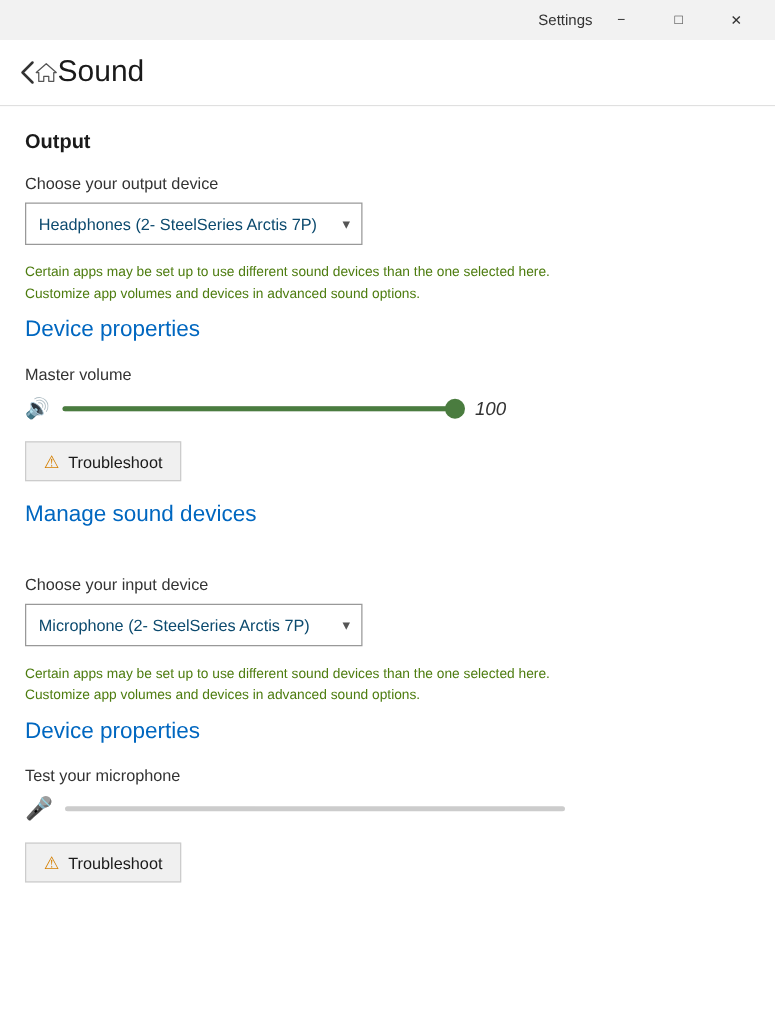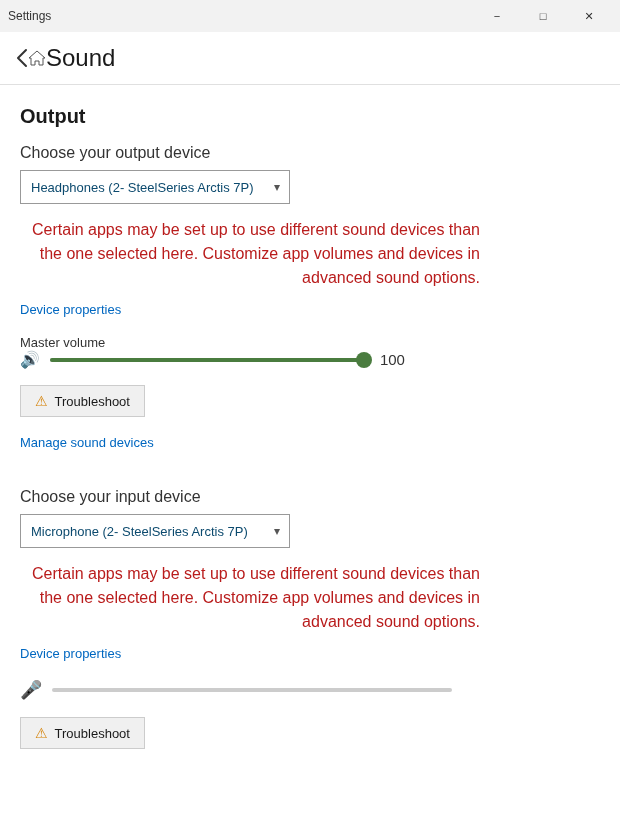--- a/index.html
+++ b/index.html
@@ -10,21 +10,21 @@
       height: 825px;
       overflow: hidden;
       display: flex;
       flex-direction: column;
     }
 
     
     .titlebar {
       display: flex;
       align-items: center;
-      justify-content: space-between;
+      justify-content: flex-end;
       background: #f2f2f2;
       height: 32px;
       padding: 0 8px;
       flex-shrink: 0;
     }
     .titlebar-left {
       display: flex;
       align-items: center;
       gap: 8px;
     }
@@ -82,28 +82,28 @@
 
     
     .content {
       background: #fff;
       flex: 1;
       overflow-y: auto;
       padding: 20px 20px;
     }
 
     .section-title {
-      font-size: 20px;
+      font-size: 16px;
       font-weight: 600;
       color: #1a1a1a;
       margin-bottom: 16px;
     }
 
     .label {
-      font-size: 16px;
+      font-size: 13px;
       color: #333;
       margin-bottom: 8px;
     }
 
     .select-wrap {
       position: relative;
       display: inline-block;
       width: 270px;
       margin-bottom: 14px;
     }
@@ -123,40 +123,40 @@
       position: absolute;
       right: 10px;
       top: 50%;
       transform: translateY(-50%);
       pointer-events: none;
       color: #555;
       font-size: 12px;
     }
 
     .description {
-      font-size: 16px;
-      color: #b91c1c;
+      font-size: 11px;
+      color: #4d7c0f;
       line-height: 1.5;
       margin-bottom: 10px;
       max-width: 460px;
-      text-align: right;
     }
 
     .link {
       color: #0067c0;
-      font-size: 13px;
+      font-size: 18px;
       text-decoration: none;
       cursor: pointer;
       display: inline-block;
       margin-bottom: 18px;
     }
 
     .volume-label {
       font-size: 13px;
       color: #333;
+      margin-bottom: 10px;
     }
 
     .volume-row {
       display: flex;
       align-items: center;
       gap: 10px;
       margin-bottom: 16px;
     }
     .vol-icon {
       font-size: 16px;
@@ -184,20 +184,21 @@
       border-radius: 50%;
       position: absolute;
       right: -2px;
       top: 50%;
       transform: translateY(-50%);
     }
     .vol-value {
       font-size: 15px;
       color: #333;
       min-width: 38px;
+      font-style: italic;
     }
 
     .troubleshoot-btn {
       display: flex;
       align-items: center;
       gap: 7px;
       background: #f0f0f0;
       border: 1px solid #ccc;
       padding: 6px 14px;
       font-size: 13px;
@@ -310,20 +311,21 @@
       <select class="select-dropdown">
         <option value="Microphone (2- SteelSeries Arctis 7P)">Microphone (2- SteelSeries Arctis 7P)</option>
       </select>
       <span class="chevron-icon">▾</span>
     </div>
 
     <div class="description">Certain apps may be set up to use different sound devices than the one selected here. Customize app volumes and devices in advanced sound options.</div>
 
     <a class="link">Device properties</a>
 
+    <div class="label">Test your microphone</div>
 
     <div class="mic-test-row">
       <span class="mic-icon">🎤</span>
       <div class="mic-track"></div>
     </div>
 
     <button class="troubleshoot-btn">
       <span class="warn-icon">⚠</span>
       <span>Troubleshoot</span>
     </button>

